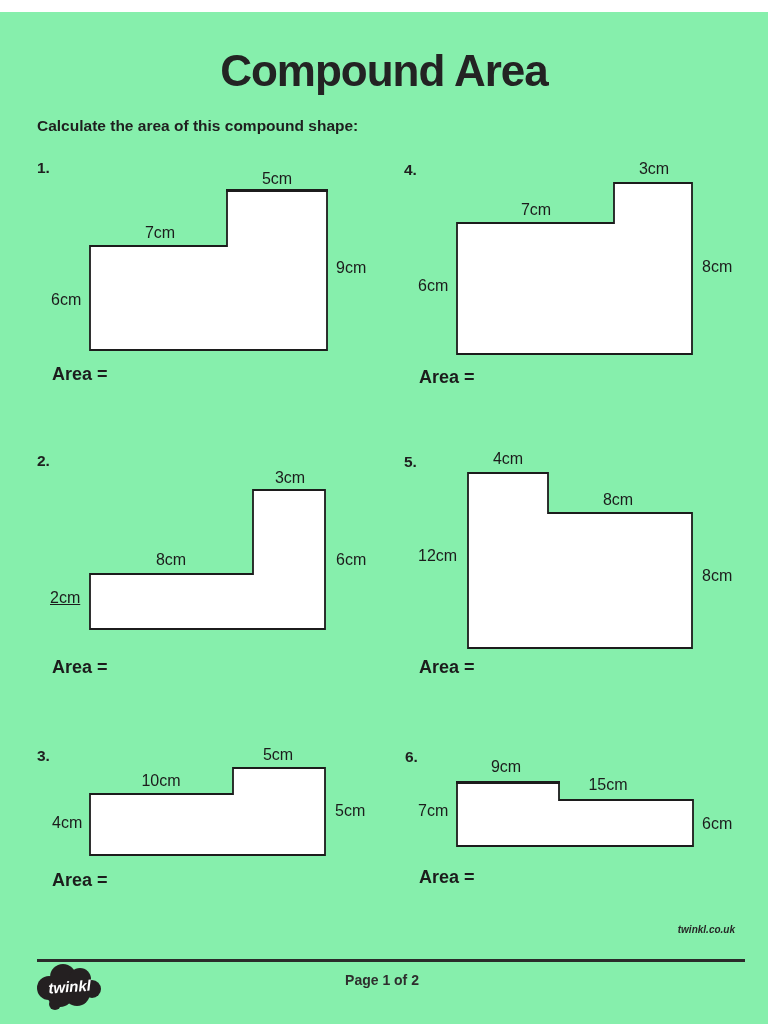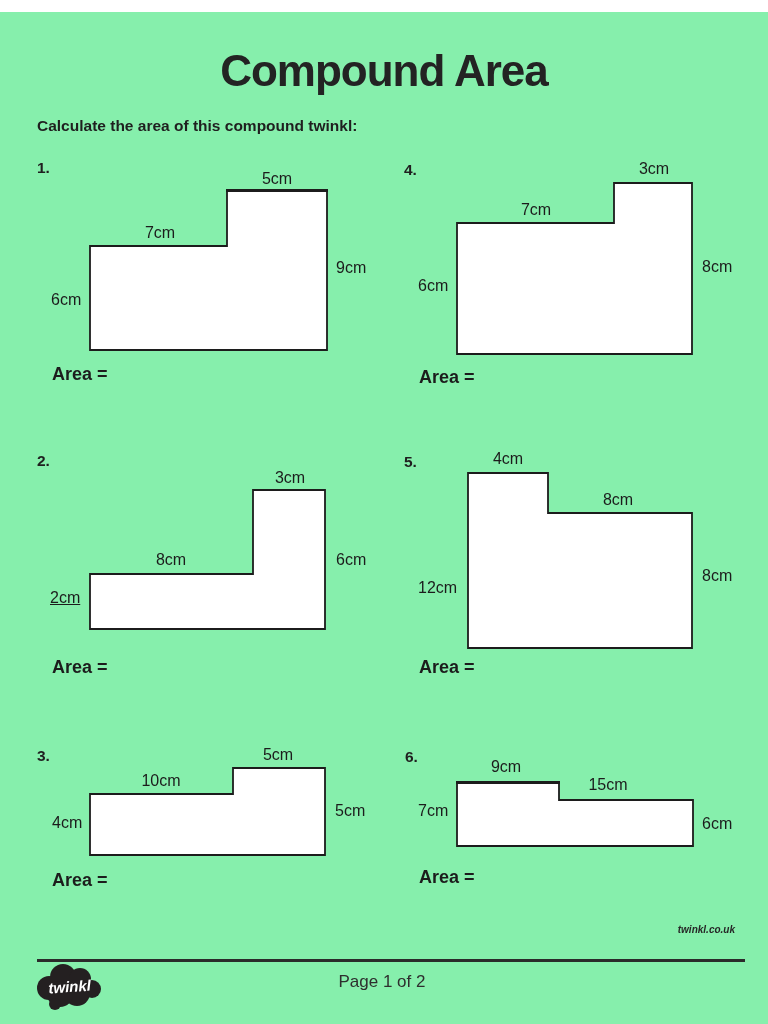--- a/index.html
+++ b/index.html
@@ -24,36 +24,36 @@
     white-space:nowrap; color:#1c1c1c;
   }
   .dim.center { transform:translateX(-50%); }
   .area { position:absolute; font-size:18px; font-weight:600; color:#1c1c1c; }
   .shape { position:absolute; }
   .shape polygon { fill:#ffffff; stroke:#1c1c1c; stroke-width:1.8; }
   .shape line { stroke:#1c1c1c; }
   .footer-line { position:absolute; left:37px; top:947px; width:708px; height:3px; background:#2b2b2b; }
   .page-indicator {
     position:absolute; top:960px; left:382px; transform:translateX(-50%);
-    font-size:17px; color:#2e2e2e;
+    font-size:14px; color:#2e2e2e;font-weight:bold;
   }
   .website {
     position:absolute; top:912px; right:33px;
     font-size:10px; font-weight:700; font-style:italic; color:#262626;
   }
   .logo { position:absolute; left:33px; top:948px; }
   .logo-text { font-family:"Liberation Sans", sans-serif; font-weight:700; font-style:italic; font-size:15px; fill:#ffffff; }
 </style>
 </head>
 <body>
 
 <div class="page">
 
   <h1 class="title">Compound Area</h1>
-  <p class="instruction">Calculate the area of this compound twinkl:</p>
+  <p class="instruction">Calculate the area of this compound shape:</p>
 
   <span class="num" style="left:37px; top:147px;">1.</span>
   <svg class="shape" style="left:89px; top:177px;" width="240" height="163" viewBox="0 0 240 163">
     <polygon points="1,57 138,57 138,1.5 238,1.5 238,161 1,161"></polygon>
     <line x1="137" y1="1.5" x2="239" y2="1.5" stroke-width="3"></line>
   </svg>
   <span class="dim center" style="left:277px; top:158px;">5cm</span>
   <span class="dim center" style="left:160px; top:212px;">7cm</span>
   <span class="dim" style="left:336px; top:247px;">9cm</span>
   <span class="dim" style="left:51px; top:279px;">6cm</span>
@@ -78,21 +78,21 @@
   <span class="dim" style="left:336px; top:539px;">6cm</span>
   <span class="dim" style="left:50px; top:577px;text-decoration:underline;">2cm</span>
   <span class="area" style="left:52px; top:645px;">Area =</span>
 
   <span class="num" style="left:404px; top:441px;">5.</span>
   <svg class="shape" style="left:467px; top:460px;" width="227" height="178" viewBox="0 0 227 178">
     <polygon points="1,1 81,1 81,41 225,41 225,176 1,176"></polygon>
   </svg>
   <span class="dim center" style="left:508px; top:438px;">4cm</span>
   <span class="dim center" style="left:618px; top:479px;">8cm</span>
-  <span class="dim" style="left:418px; top:567px;">12cm</span>
+  <span class="dim" style="left:418px; top:535px;">12cm</span>
   <span class="dim" style="left:702px; top:555px;">8cm</span>
   <span class="area" style="left:419px; top:645px;">Area =</span>
 
   <span class="num" style="left:37px; top:735px;">3.</span>
   <svg class="shape" style="left:89px; top:755px;" width="238" height="90" viewBox="0 0 238 90">
     <polygon points="1,27 144,27 144,1 236,1 236,88 1,88"></polygon>
   </svg>
   <span class="dim center" style="left:278px; top:734px;">5cm</span>
   <span class="dim center" style="left:161px; top:760px;">10cm</span>
   <span class="dim" style="left:335px; top:790px;">5cm</span>

